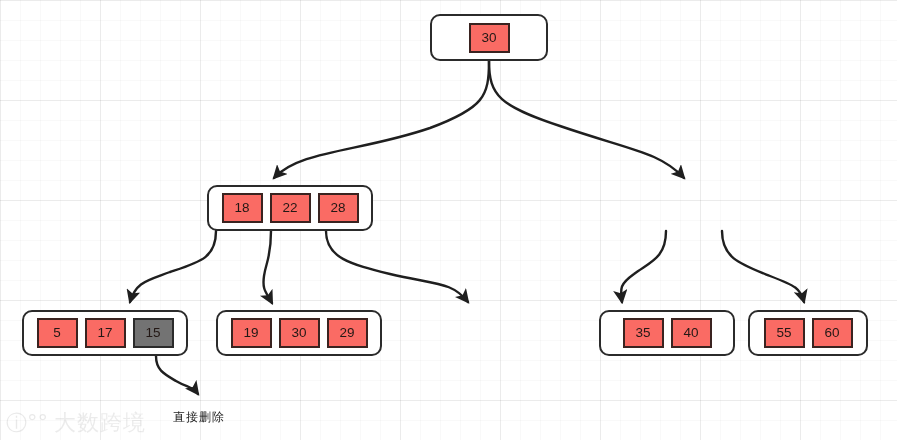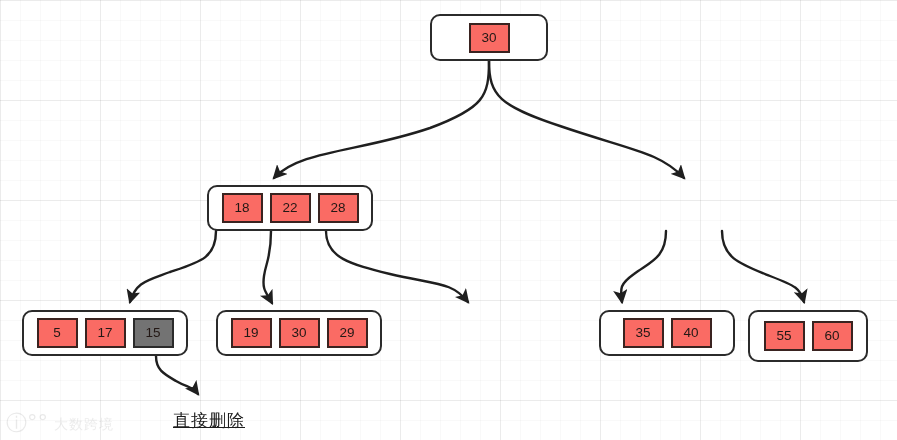--- a/index.html
+++ b/index.html
@@ -60,44 +60,43 @@
     justify-content: center;
     font-family: "Liberation Sans", sans-serif;
   }
   .cell.highlight {
     background: #737373;
     border-color: #2b2b2b;
   }
   .annotation {
     position: absolute;
     font-family: "DejaVu Serif", "Liberation Serif", serif;
-    font-size: 17px;
+    font-size: 12px;
     color: #1c1c1c;
     white-space: nowrap;
     letter-spacing: 1px;
-    text-decoration: underline;
   }
   #watermark {
     position: absolute;
     left: 6px;
     bottom: 6px;
     display: flex;
     align-items: center;
     gap: 6px;
     opacity: 0.16;
     pointer-events: none;
   }
   #watermark .wm-mark {
     font-size: 21px;
     color: #7a7a7a;
     font-family: "DejaVu Sans", sans-serif;
     line-height: 1;
   }
   #watermark .wm-text {
-    font-size: 14px;
+    font-size: 22px;
     color: #8a8a8a;
     font-family: "DejaVu Sans", sans-serif;
     letter-spacing: 1px;
     line-height: 1;
   }
 </style>
 </head>
 <body>
 
 <div id="canvas">
@@ -151,21 +150,21 @@
     <div class="cell">30</div>
     <div class="cell">29</div>
   </div>
 
 
   <div class="node" style="left:599px; top:310px; width:136px; height:46px;">
     <div class="cell">35</div>
     <div class="cell">40</div>
   </div>
 
-  <div class="node" style="left:748px; top:310px; width:120px; height:52px;">
+  <div class="node" style="left:748px; top:310px; width:120px; height:46px;">
     <div class="cell">55</div>
     <div class="cell">60</div>
   </div>
 
   <div class="annotation" style="left:173px; top:409px;">直接删除</div>
 
   <div id="watermark">
     <span class="wm-mark">ⓘ°°</span>
     <span class="wm-text">大数跨境</span>
   </div>

